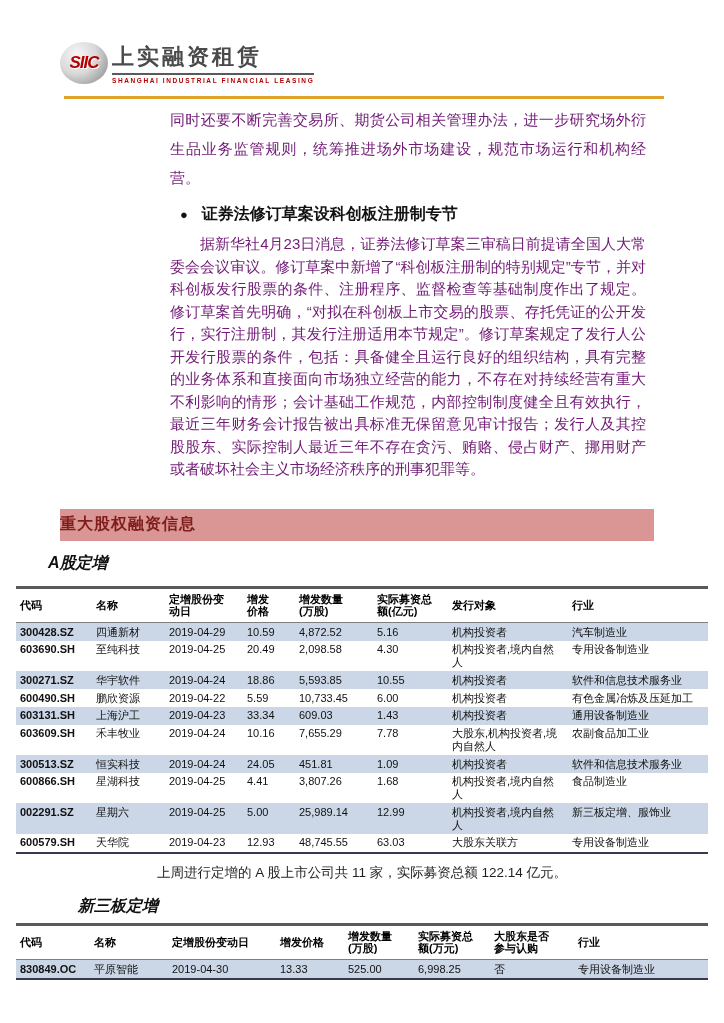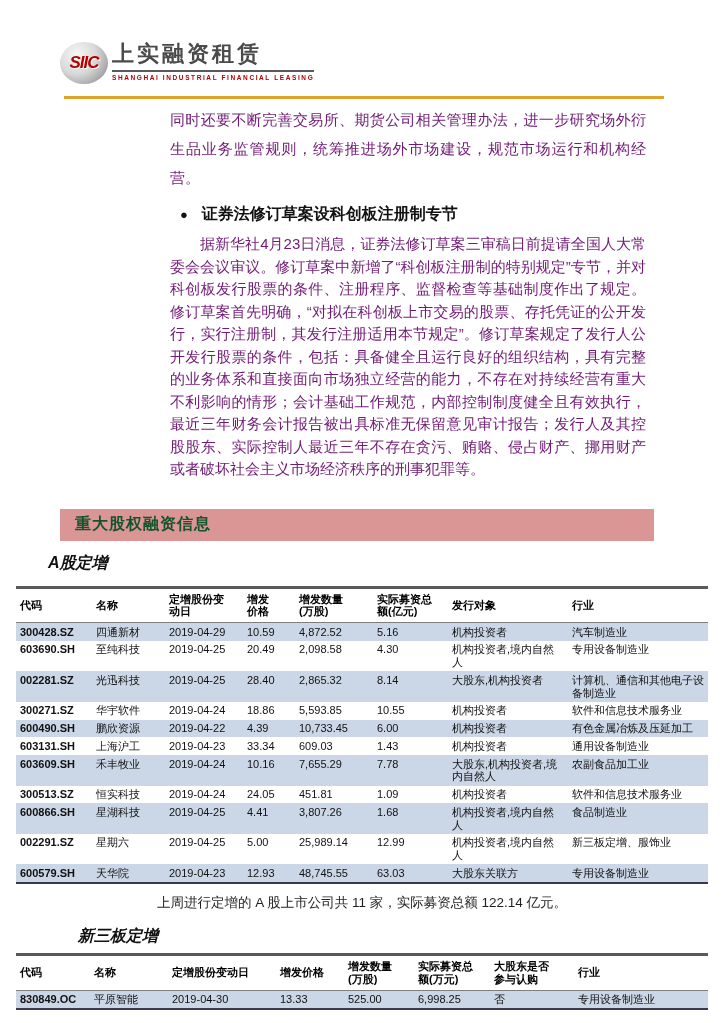--- a/index.html
+++ b/index.html
@@ -4,21 +4,21 @@
 <style>
   html,body { margin:0; padding:0; background:#e8e8e8; }
   .page {
     position:relative; width:724px; height:1023px; margin:0 auto;
     background:#ffffff; overflow:hidden;
     font-family:"Liberation Sans","DejaVu Sans",sans-serif;
     color:#1a1a1a;
   }
   
   .hdr { padding:36px 0 0 60px; height:54px; }
-  .logo { display:flex; align-items:center; }
+  .logo { display:flex; align-items:flex-end; }
   .logo-ball {
     width:48px; height:42px; border-radius:50%;
     background:radial-gradient(circle at 35% 30%, #f7f7f7 0%, #d9d9d9 45%, #a8a8a8 75%, #8f8f8f 100%);
     display:flex; align-items:center; justify-content:center;
     margin-top:6px; flex:0 0 auto;
   }
   .logo-ball span {
     font-style:italic; font-weight:bold; font-size:17px; color:#b30000;
     letter-spacing:-1px; text-shadow:1px 1px 0 #ffffff;
   }
@@ -44,21 +44,21 @@
     margin:12px 0 0 10px; font-size:16px; font-weight:bold; color:#111;
     display:flex; align-items:center;
   }
   .bullet-heading .bullet { font-size:13px; margin-right:14px; }
 
   
   .banner {
     margin:28px 70px 0 60px; height:32px; background:#d99694;
     display:flex; align-items:center;
   }
-  .banner-title { color:#14532d; font-weight:bold; font-size:16px; padding-left:15px; letter-spacing:1px; }
+  .banner-title { color:#7f1d1d; font-weight:bold; font-size:16px; letter-spacing:1px; }
 
   .subheading { margin:12px 0 0 48px; font-size:16px; font-weight:bold; color:#111;font-style:italic; }
   .subheading2 { margin-top:14px; margin-left:78px; }
 
   
   .tblwrap { margin:12px 16px 0 16px; }
   table.tbl {
     width:692px; border-collapse:collapse; table-layout:fixed;
     font-size:11px; line-height:1.16;
   }
@@ -163,44 +163,34 @@
             <td>603690.SH</td>
             <td>至纯科技</td>
             <td>2019-04-25</td>
             <td>20.49</td>
             <td>2,098.58</td>
             <td>4.30</td>
             <td>机构投资者,境内自然人</td>
             <td>专用设备制造业</td>
           </tr>
           <tr>
-            <td>002281.SZ</td>
-            <td>光迅科技</td>
-            <td>2019-04-25</td>
-            <td>28.40</td>
-            <td>2,865.32</td>
-            <td>8.14</td>
-            <td>大股东,机构投资者</td>
-            <td>计算机、通信和其他电子设备制造业</td>
-          </tr>
-          <tr>
             <td>300271.SZ</td>
             <td>华宇软件</td>
             <td>2019-04-24</td>
             <td>18.86</td>
             <td>5,593.85</td>
             <td>10.55</td>
             <td>机构投资者</td>
             <td>软件和信息技术服务业</td>
           </tr>
           <tr>
             <td>600490.SH</td>
             <td>鹏欣资源</td>
             <td>2019-04-22</td>
-            <td>4.39</td>
+            <td>5.59</td>
             <td>10,733.45</td>
             <td>6.00</td>
             <td>机构投资者</td>
             <td>有色金属冶炼及压延加工</td>
           </tr>
           <tr>
             <td>603131.SH</td>
             <td>上海沪工</td>
             <td>2019-04-23</td>
             <td>33.34</td>

